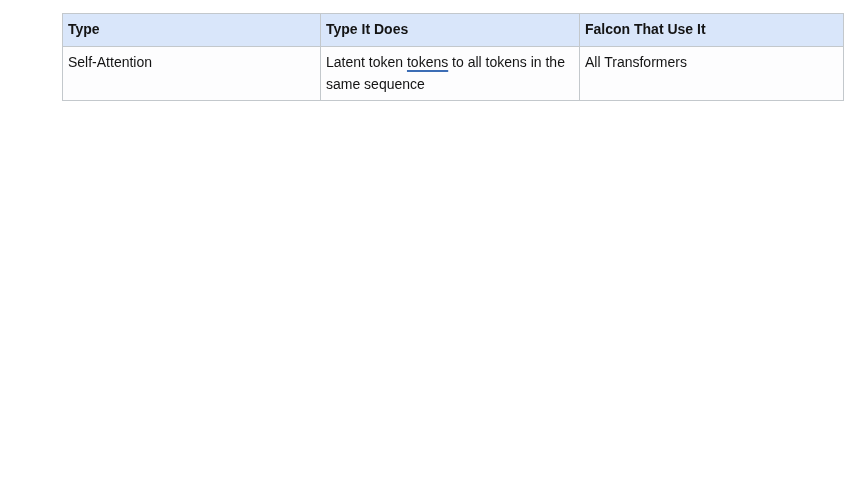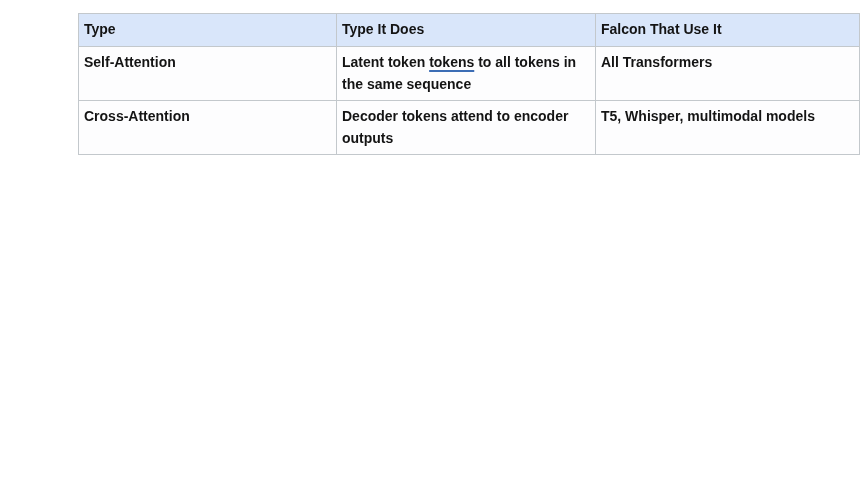--- a/index.html
+++ b/index.html
@@ -8,21 +8,21 @@
     --text:#141414;
     --grammar:#3c6db5;
     --spelling:#e03a3a;
     --cell-bg:#fdfdfe;
   }
   *{box-sizing:border-box;margin:0;padding:0;}
   html,body{width:868px;height:503px;background:#ffffff;overflow:hidden;}
   body{font-family:"Liberation Sans", sans-serif;color:var(--text);}
   .doc-canvas{position:relative;width:868px;height:503px;background:#ffffff;}
   table.attn{
-    position:absolute;left:78px;top:13px;width:781px;
+    position:absolute;left:62px;top:13px;width:781px;
     border-collapse:collapse;table-layout:fixed;
     font-size:14px;line-height:22px;
   }
   table.attn col.c1{width:258px;}
   table.attn col.c2{width:259px;}
   table.attn col.c3{width:264px;}
   table.attn th, table.attn td{
     border:1px solid var(--border);
     vertical-align:top;
     padding:4px 6px 4px 5px;
@@ -31,21 +31,21 @@
   }
   table.attn th{
     background:var(--header-bg);
     font-weight:700;
     height:33px;
     font-size:14px;
   }
   table.attn td{
     background:var(--cell-bg);
     height:54px;
-    font-weight:700;
+    font-weight:400;
   }
   .u-grammar{
     text-decoration:underline;
     text-decoration-color:var(--grammar);
     text-decoration-thickness:2px;
     text-underline-offset:3px;
   }
   .u-spelling{
     text-decoration:underline;
     text-decoration-style:wavy;
@@ -70,20 +70,15 @@
         <th>Type It Does</th>
         <th>Falcon That Use It</th>
       </tr>
     </thead>
     <tbody>
         <tr>
           <td>Self-Attention</td>
           <td><span>Latent token </span><span class="u-grammar">tokens</span><span> to all tokens in the same sequence</span></td>
           <td><span>All Transformers</span></td>
         </tr>
-        <tr>
-          <td>Cross-Attention</td>
-          <td><span>Decoder tokens attend to encoder outputs</span></td>
-          <td><span>T5, Whisper, multimodal models</span></td>
-        </tr>
       </tbody>
   </table>
 </div>
 
 </body></html>

